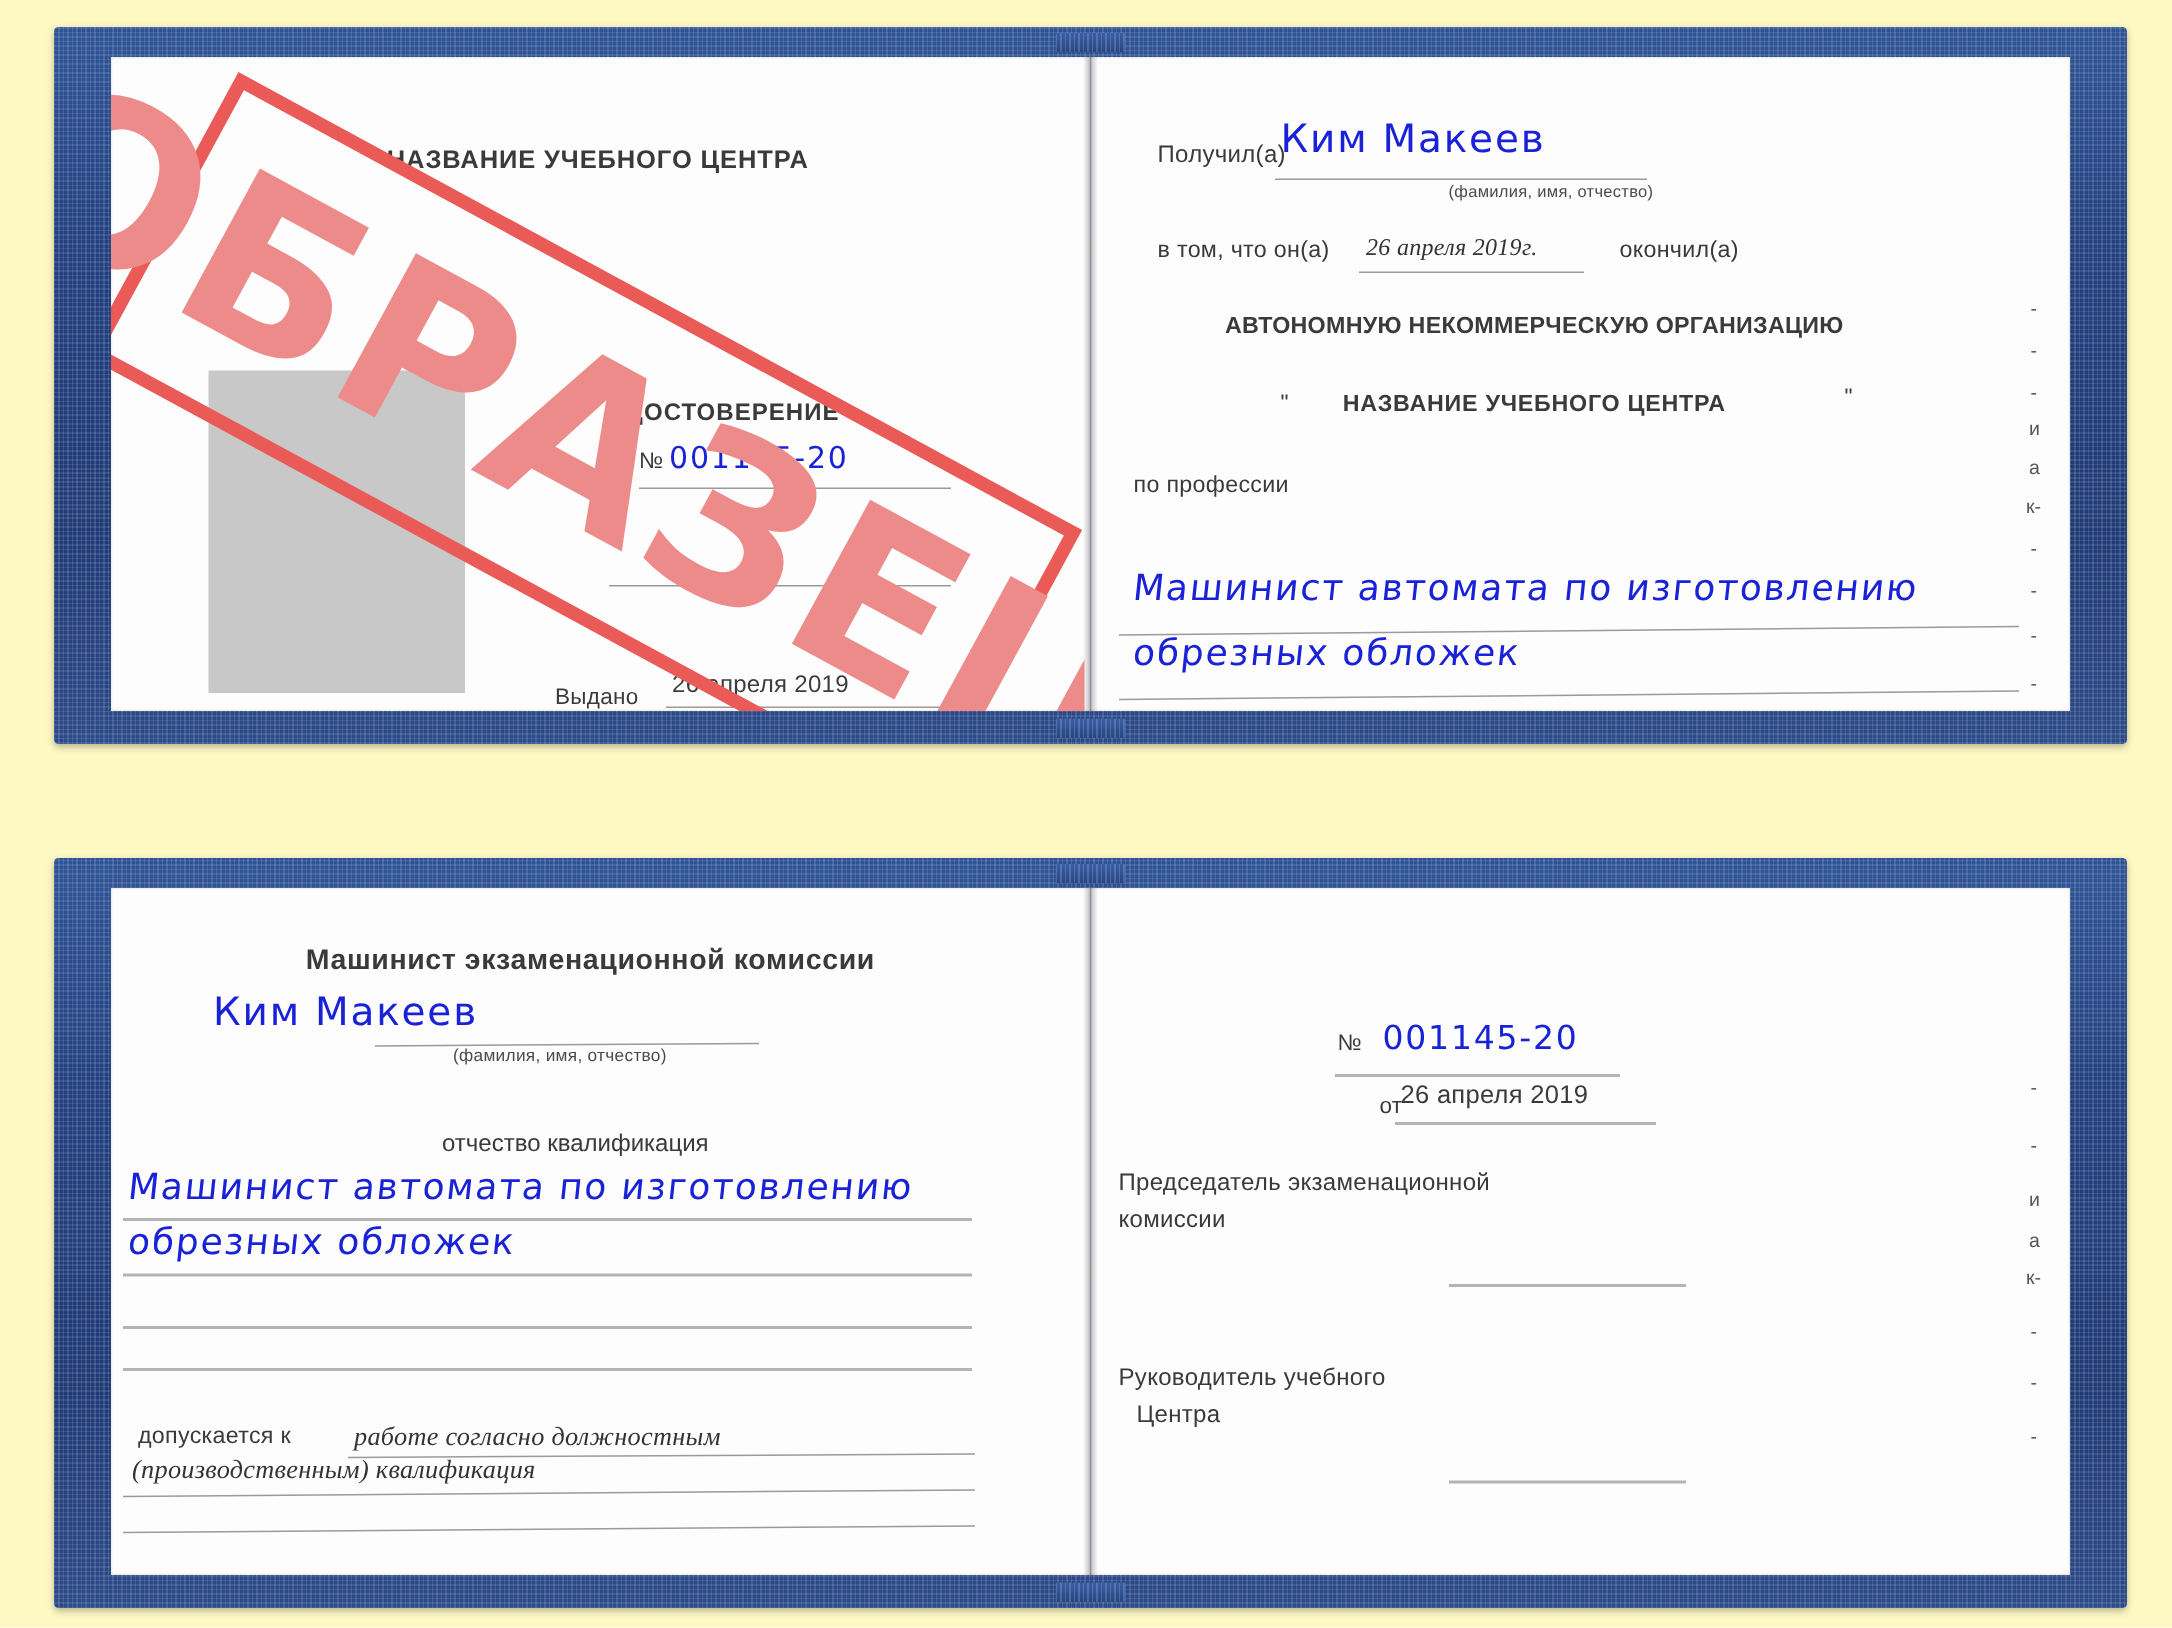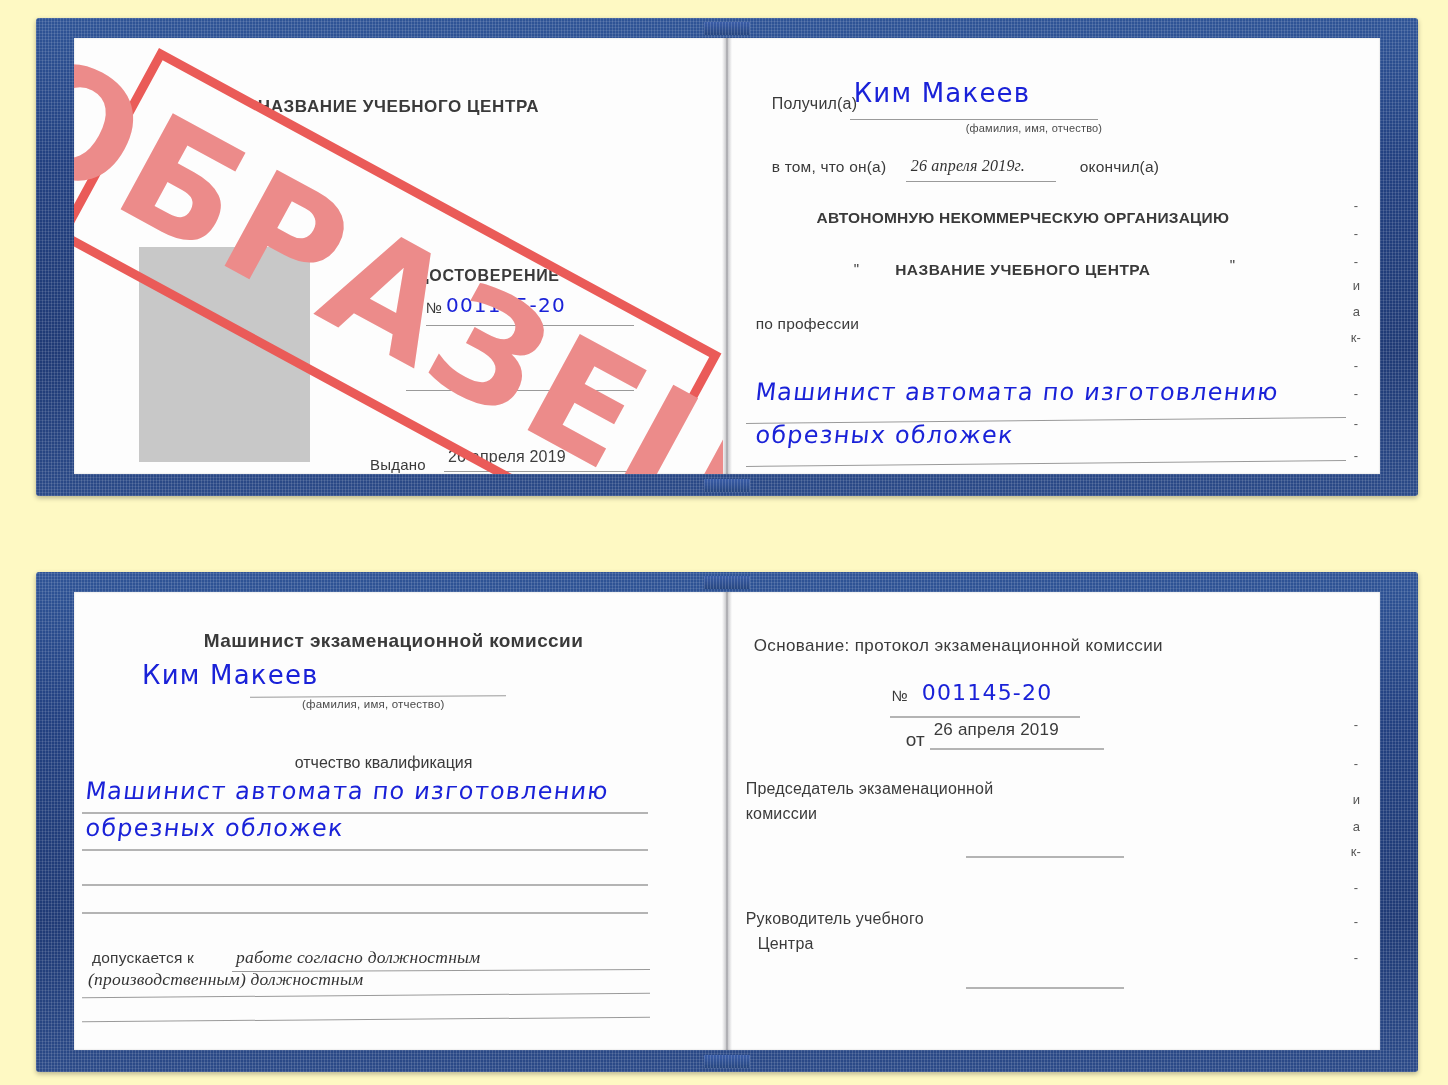--- a/index.html
+++ b/index.html
@@ -190,34 +190,33 @@
 
         <div class="hw hw-slant" style="left:10px; top:222px; font-size:24px;">обрезных обложек</div>
         <div class="rule thick" style="left:8px; top:257px; width:566px;"></div>
 
         <div class="rule thick" style="left:8px; top:292px; width:566px;"></div>
         <div class="rule thick" style="left:8px; top:320px; width:566px;"></div>
 
         <div class="t" style="left:18px; top:357px; font-size:15.5px;">допускается к</div>
         <div class="t ital" style="left:162px; top:355px; font-size:17.5px;">работе согласно должностным</div>
         <div class="rule" style="left:158px; top:378px; width:418px; transform: rotate(-0.3deg);"></div>
-        <div class="t ital" style="left:14px; top:377px; font-size:17.5px;">(производственным) должностным</div>
+        <div class="t ital" style="left:14px; top:377px; font-size:17.5px;">(производственным) квалификация</div>
         <div class="rule" style="left:8px; top:403px; width:568px; transform: rotate(-0.45deg);"></div>
         <div class="rule" style="left:8px; top:427px; width:568px; transform: rotate(-0.45deg);"></div>
       </div>
 
       <div class="page right">
 
-        <div class="t" style="left:28px; top:44px; font-size:17px; letter-spacing:.4px;">Основание: протокол экзаменационной комиссии</div>
 
         <div class="t" style="left:166px; top:95px; font-size:15px;">№</div>
         <div class="hw" style="left:196px; top:88px; font-size:22px;">001145-20</div>
         <div class="rule thick" style="left:164px; top:124px; width:190px;"></div>
 
-        <div class="t" style="left:180px; top:137px; font-size:19px;">от</div>
+        <div class="t" style="left:194px; top:137px; font-size:15px;">от</div>
         <div class="t" style="left:208px; top:128px; font-size:17px;">26 апреля 2019</div>
         <div class="rule thick" style="left:204px; top:156px; width:174px;"></div>
 
         <div class="t" style="left:20px; top:188px; font-size:16px;">Председатель экзаменационной</div>
         <div class="t" style="left:20px; top:213px; font-size:16px;">комиссии</div>
         <div class="rule thick" style="left:240px; top:264px; width:158px;"></div>
 
         <div class="t" style="left:20px; top:318px; font-size:16px;">Руководитель учебного</div>
         <div class="t" style="left:32px; top:343px; font-size:16px;">Центра</div>
         <div class="rule thick" style="left:240px; top:395px; width:158px;"></div>

